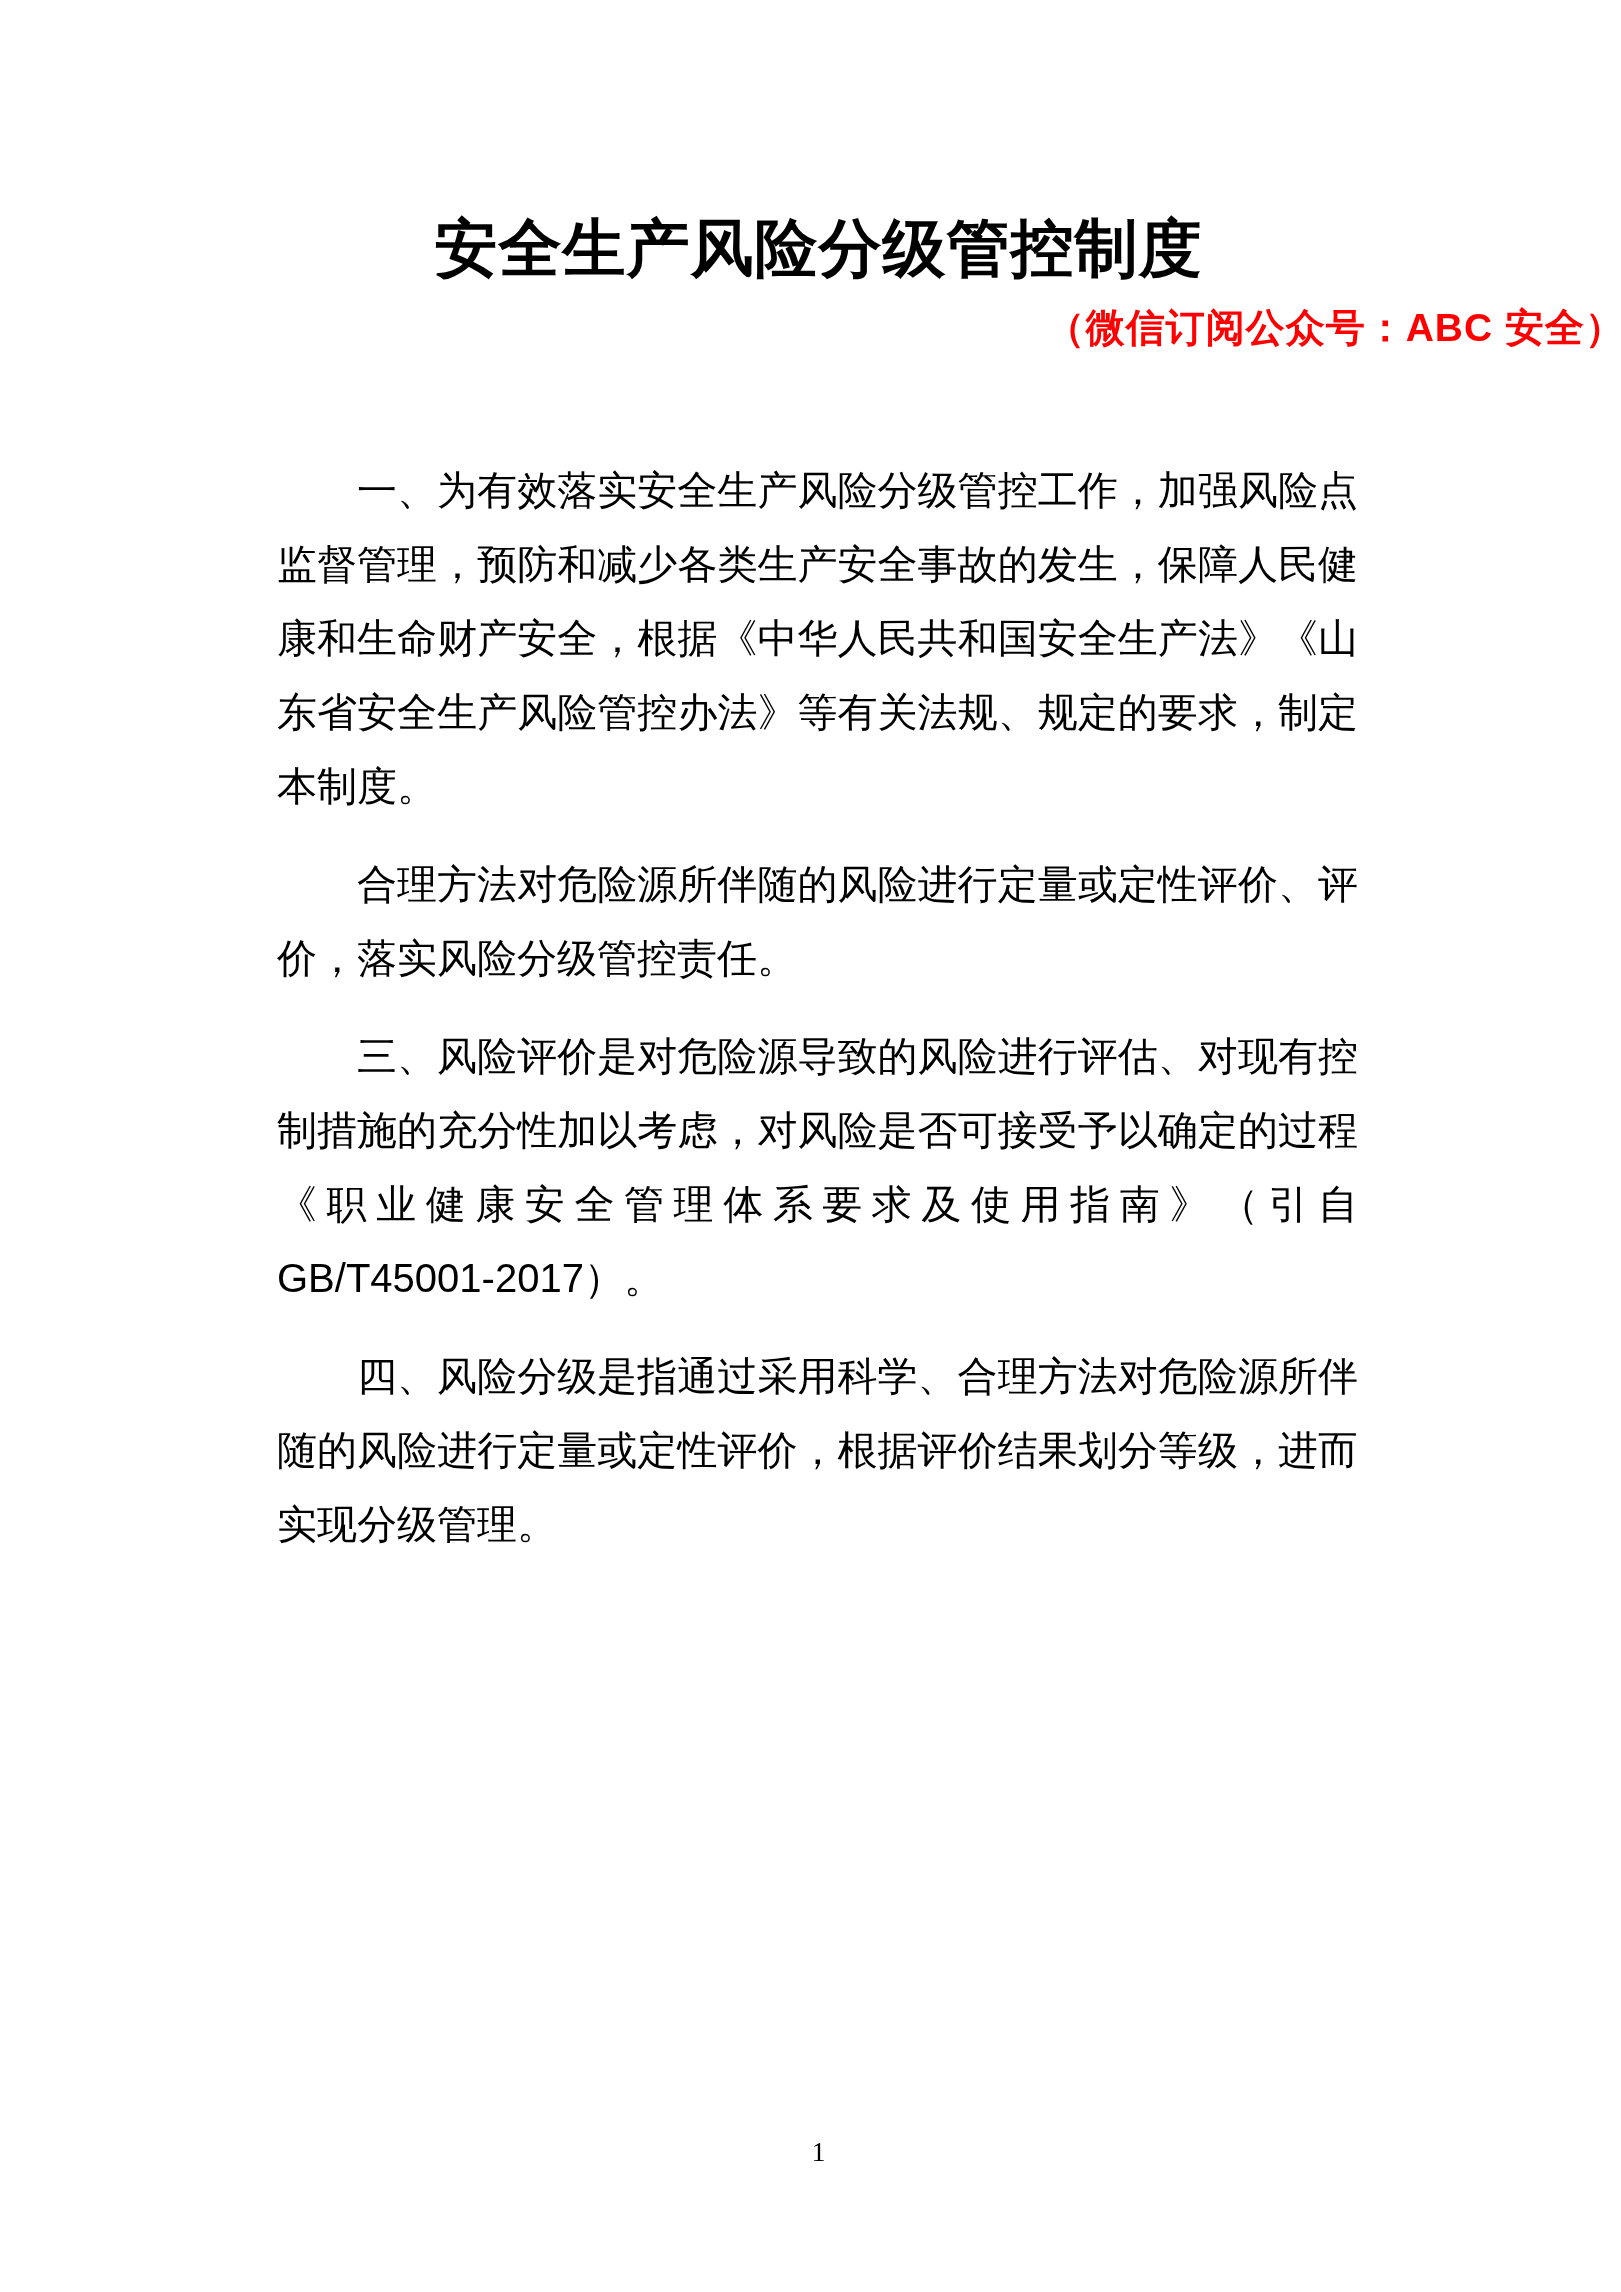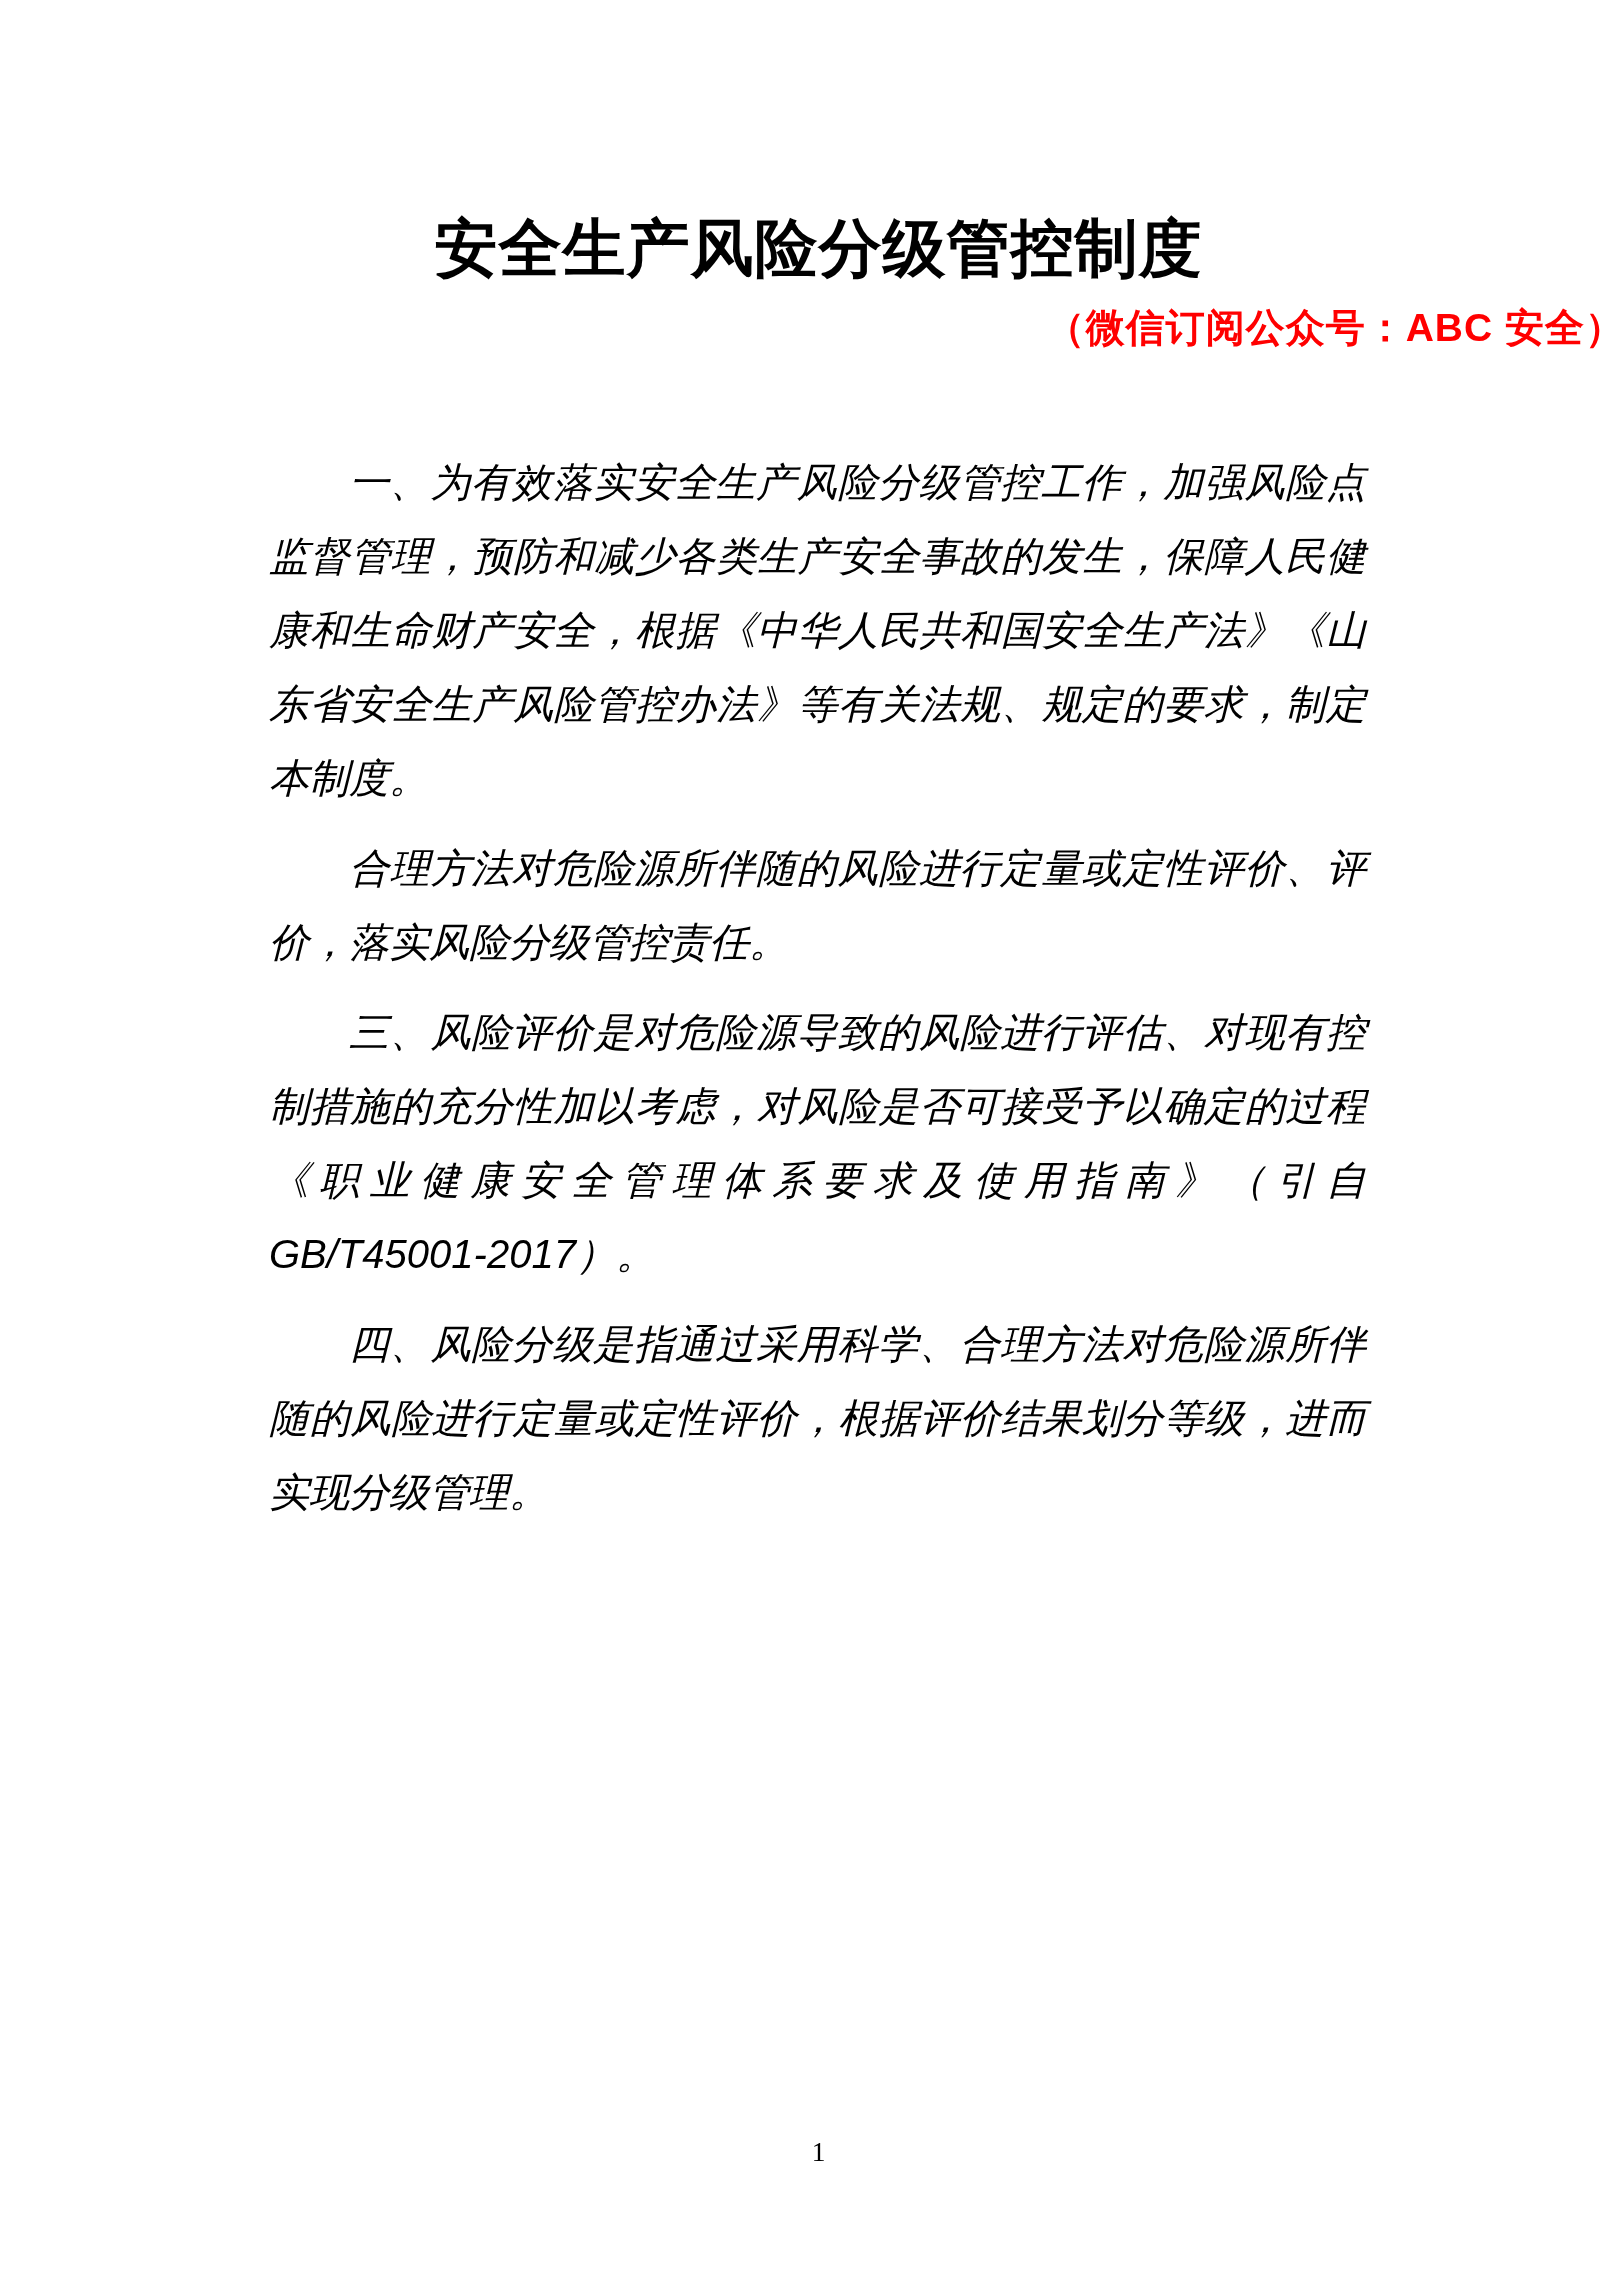--- a/index.html
+++ b/index.html
@@ -41,23 +41,22 @@
     top: 421px;
     left: 245px;
     width: 1129px;
     font-size: 40px;
     line-height: 74px;
     text-align: justify;
     text-justify: inter-ideograph;
     color: #000000;
   }
   .doc-body p {
-    margin: 8px;
+    margin: 16px;
     text-indent: 80px;
-    font-style: italic;
   }
   .page-number {
     position: absolute;
     top: 2125px;
     left: 0;
     width: 100%;
     text-align: center;
     font-size: 27.4px;
     font-family: "Liberation Serif", "DejaVu Serif", serif;
     color: #000000;

